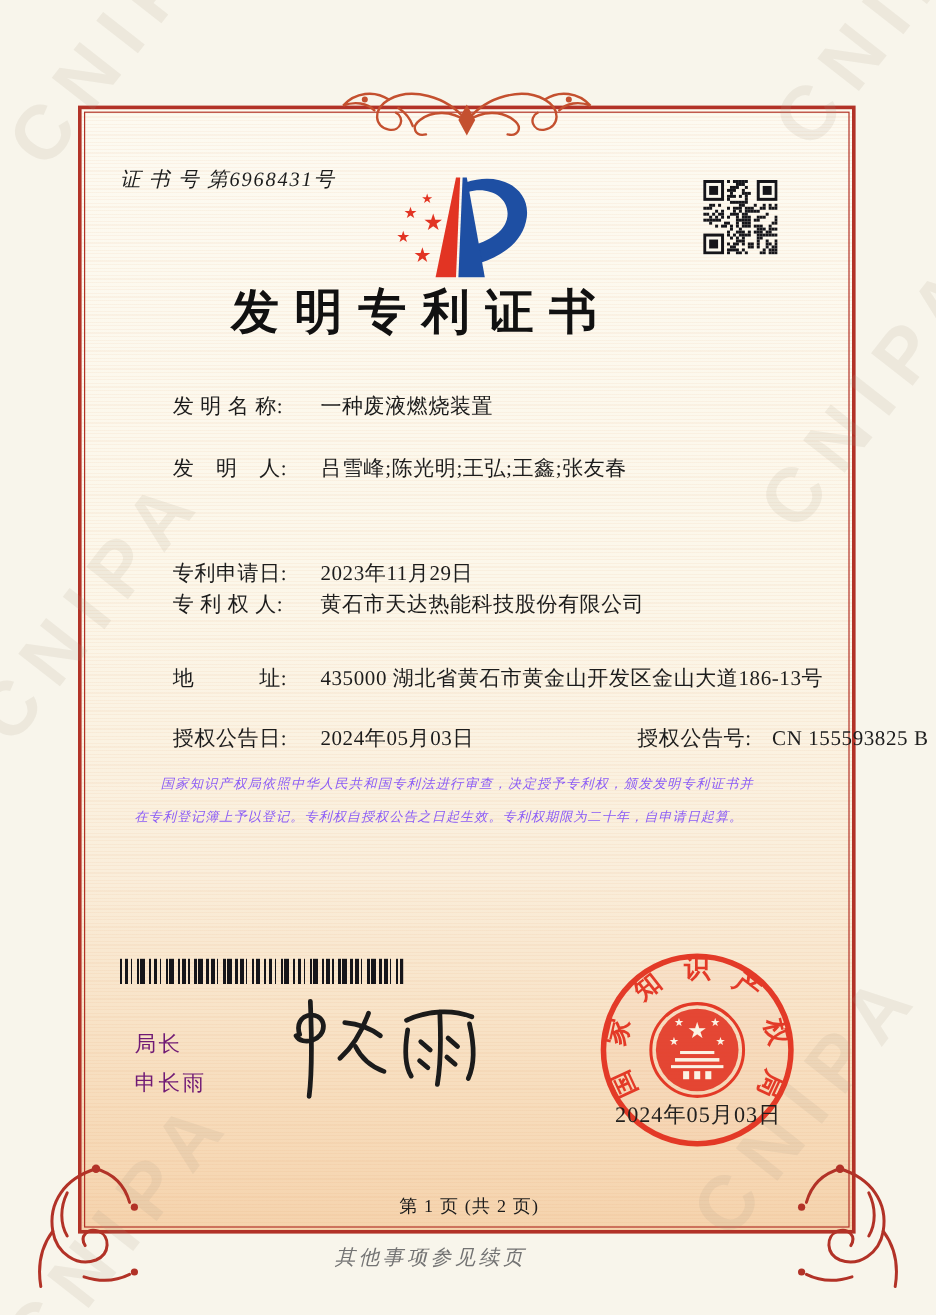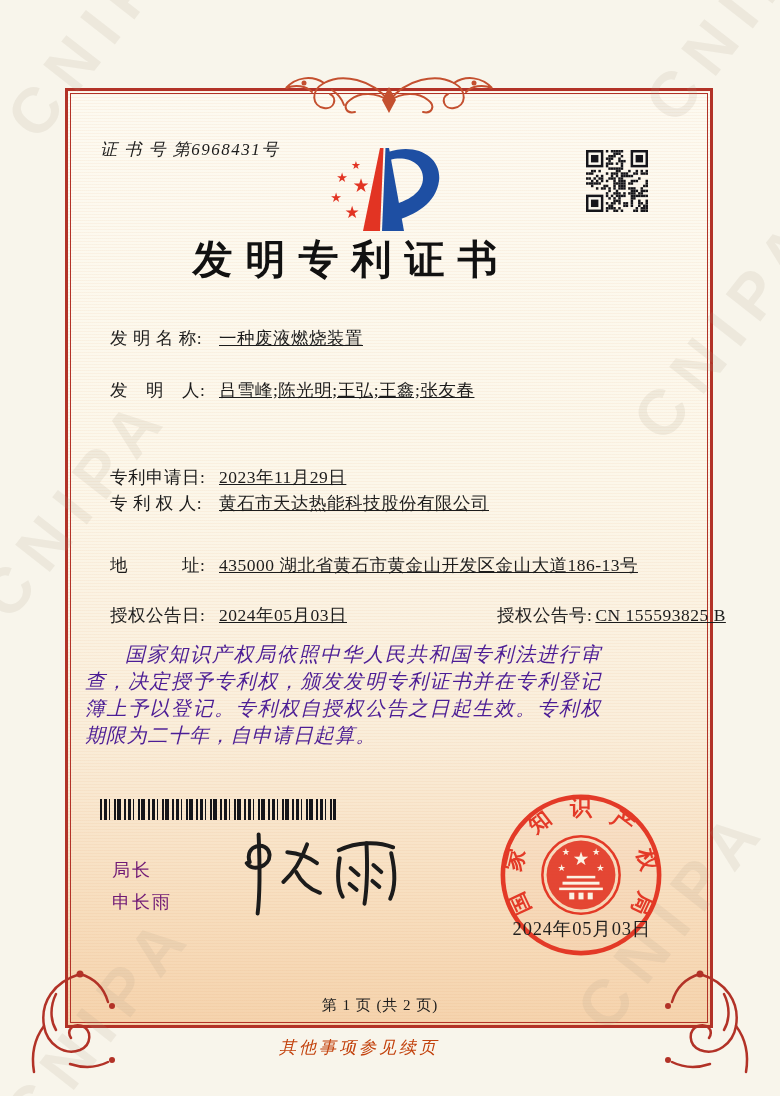--- a/index.html
+++ b/index.html
@@ -44,52 +44,52 @@
     font-size:17px;letter-spacing:1.5px;font-style:italic;
   }
   .logo{position:absolute;left:328px;top:144px;width:124px;height:92px;}
   .qr{position:absolute;left:586px;top:150px;width:62px;height:62px;}
   .doc-title{
     position:absolute;left:65px;top:232px;width:560px;
     text-align:center;font-size:40px;font-weight:bold;
     letter-spacing:13px;text-indent:13px;color:#111;
   }
   .field-row{position:absolute;left:110px;font-size:17.5px;white-space:nowrap;}
-  .field-row .lbl{display:inline-block;min-width:106px;letter-spacing:0.5px;}
-  .field-row .val{margin-left:3px;letter-spacing:0.5px;text-decoration:underline;}
+  .field-row .lbl{display:inline-block;min-width:106px;letter-spacing:0.5px;margin-left:34px;}
+  .field-row .val{margin-left:17px;letter-spacing:0.5px;}
   .grant-no{position:absolute;left:387px;top:0;}
   .para{
-    position:absolute;left:85px;width:516px;
-    font-size:20px;line-height:27px;letter-spacing:0.8px;
-    font-style:italic;color:#4c1d95;text-indent:2em;text-align:justify;
+    position:absolute;left:112px;width:516px;
+    font-size:11px;line-height:27px;letter-spacing:0.8px;
+    font-style:italic;color:#8b5cf6;text-indent:2em;text-align:justify;
   }
   .barcode{
     position:absolute;left:100px;top:799px;width:236px;height:21px;
     background:repeating-linear-gradient(90deg,
       #15151a 0 2px, transparent 2px 4px,
       #15151a 4px 7px, transparent 7px 9px,
       #15151a 9px 10px, transparent 10px 14px,
       #15151a 14px 16px, transparent 16px 17px,
       #15151a 17px 21px, transparent 21px 24px);
   }
   .director{
     position:absolute;left:112px;
     font-family:"Liberation Sans", sans-serif;
     font-size:18px;letter-spacing:2px;color:#701a75;
   }
   .dir-title{top:858px;} .dir-name{top:890px;}
   .signature{position:absolute;left:222px;top:830px;width:188px;height:90px;}
   .seal{position:absolute;left:497px;top:791px;width:168px;height:168px;mix-blend-mode:multiply;opacity:0.95;}
   .page-info{
-    position:absolute;left:65px;top:996px;width:630px;
+    position:absolute;left:76px;top:996px;width:630px;
     text-align:center;font-size:15px;letter-spacing:1px;
   }
   .footer-note{
     position:absolute;left:35px;top:1036px;width:648px;
-    text-align:center;font-size:17px;font-style:italic;letter-spacing:3px;color:#c2410c;
+    text-align:center;font-size:17px;font-style:italic;letter-spacing:3px;color:#737373;
   }
   .seal-org-char{font-size:26px;font-weight:bold;font-family:"Liberation Serif",serif;}
   .seal-date{font-size:22px;font-family:"Liberation Serif",serif;fill:#151515;letter-spacing:1px;}
 </style>
 </head>
 <body>
 
 <div class="page">
 
   <div class="wm" style="left:-30px;top:-12px">CNIPA</div>

